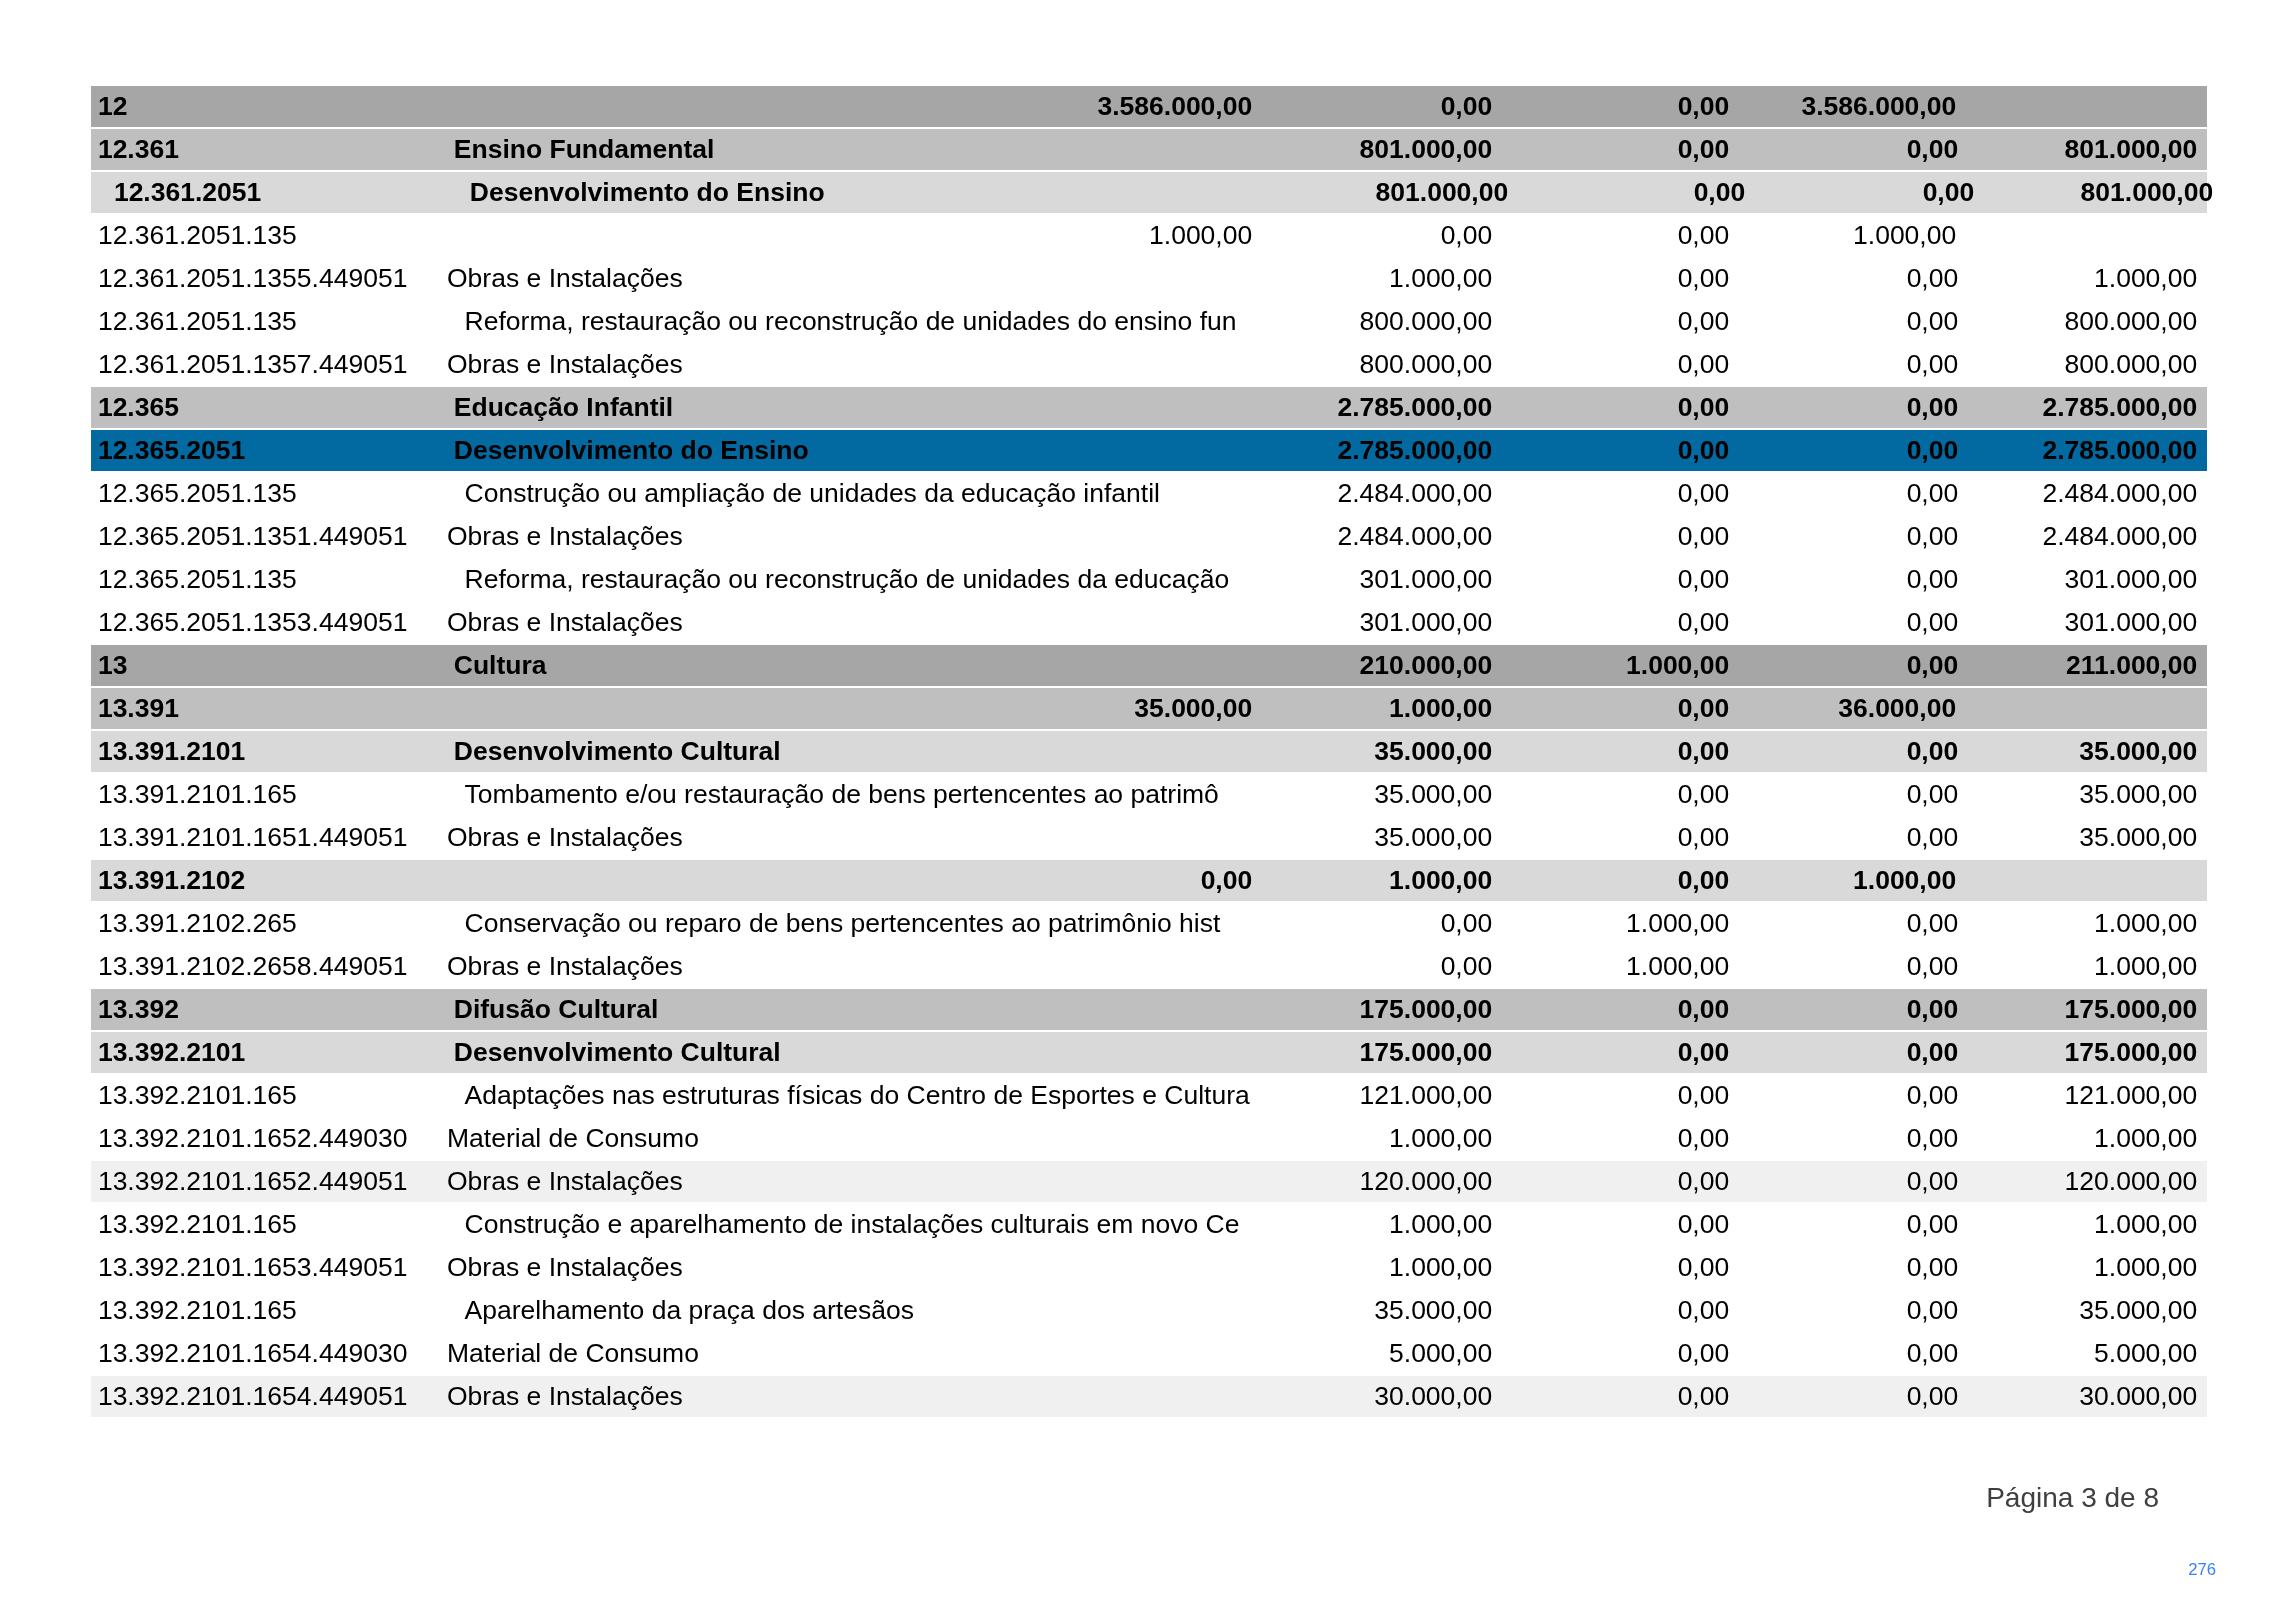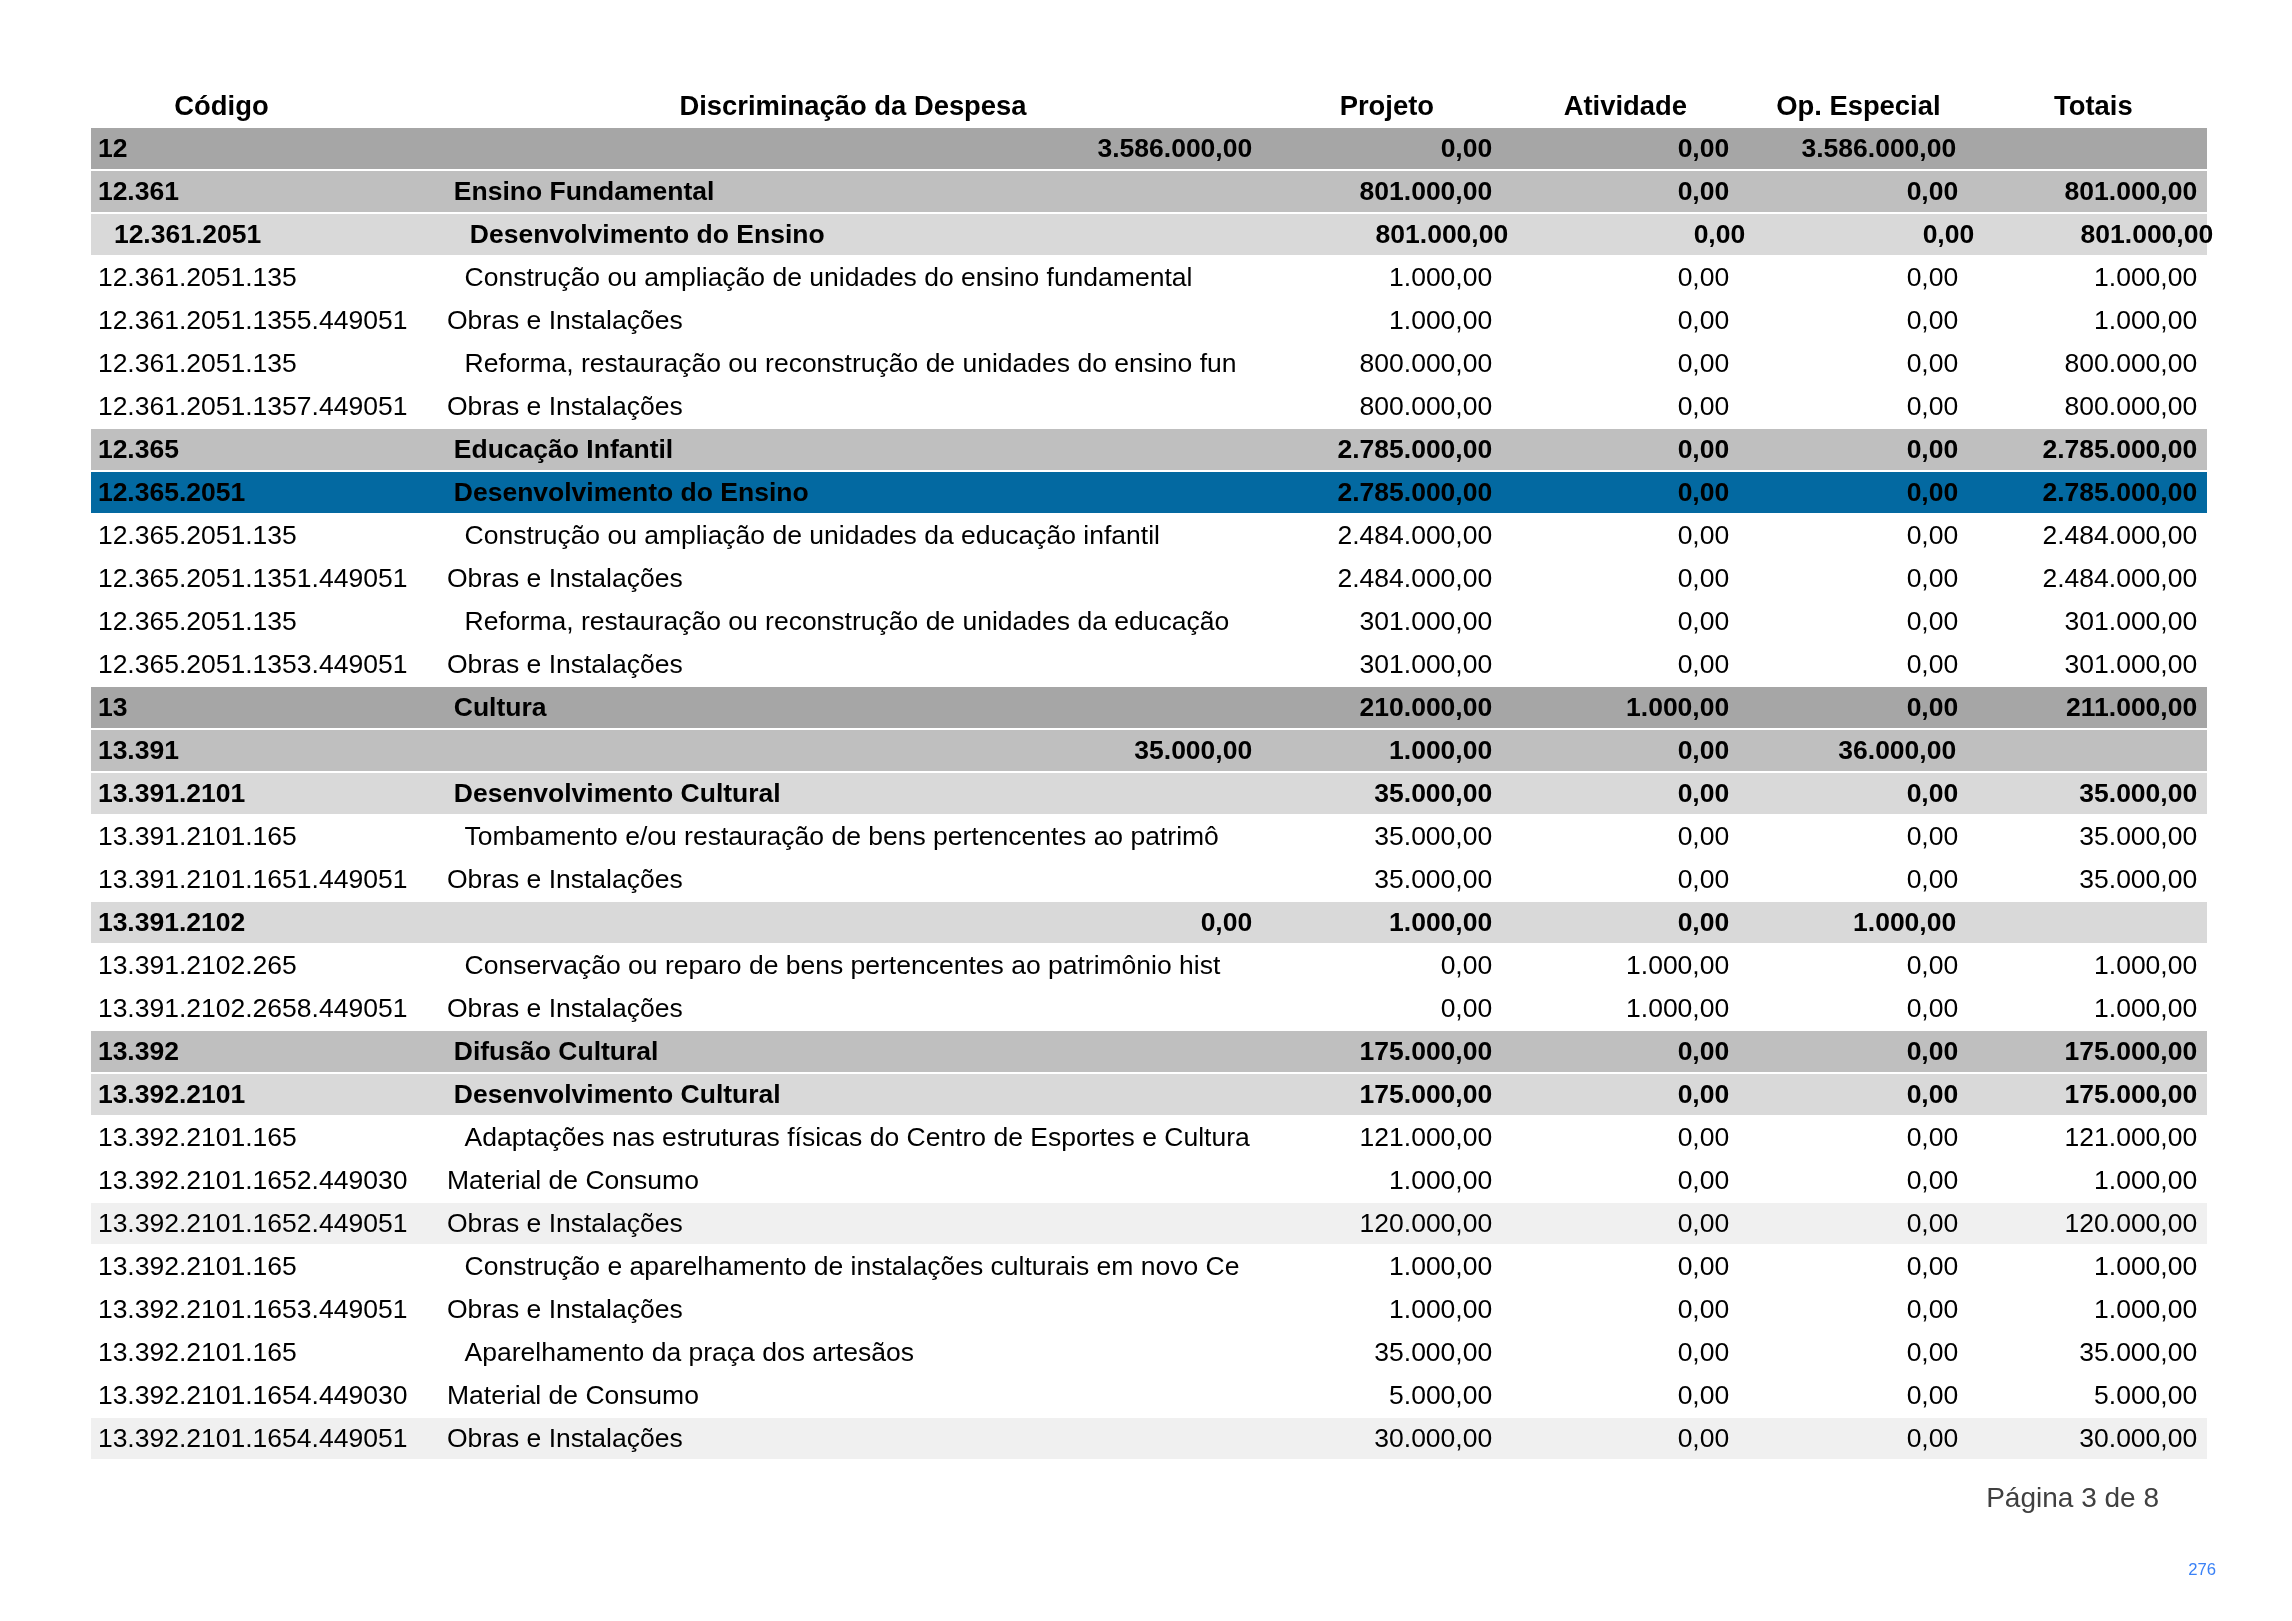--- a/index.html
+++ b/index.html
@@ -60,28 +60,20 @@
     color: #3b82f6;
   }
 </style>
 </head>
 <body>
 
 <div class="page">
 
   <div class="budget-table">
 
-    <div class="t-row t-header">
-      <div class="cell c-code h-code">Código</div>
-      <div class="cell h-desc">Discriminação da Despesa</div>
-      <div class="cell c-num h-num">Projeto</div>
-      <div class="cell c-num h-num">Atividade</div>
-      <div class="cell c-num h-num">Op. Especial</div>
-      <div class="cell c-num h-num">Totais</div>
-    </div>
 
     <div>
     <div class="t-row" style="background: rgb(166, 166, 166); font-weight: bold;">
       <div class="cell c-code">12</div>
       <div class="cell c-num">3.586.000,00</div>
       <div class="cell c-num">0,00</div>
       <div class="cell c-num">0,00</div>
       <div class="cell c-num c-totais">3.586.000,00</div>
     </div>
 
@@ -98,21 +90,20 @@
       <div class="cell c-code">12.361.2051</div>
       <div class="cell indent-group">Desenvolvimento do Ensino</div>
       <div class="cell c-num">801.000,00</div>
       <div class="cell c-num">0,00</div>
       <div class="cell c-num">0,00</div>
       <div class="cell c-num c-totais">801.000,00</div>
     </div>
 
     <div class="t-row" style="background: transparent;">
       <div class="cell c-code">12.361.2051.135</div>
-      <div class="cell indent-project">Construção ou ampliação de unidades do ensino fundamental</div>
       <div class="cell c-num">1.000,00</div>
       <div class="cell c-num">0,00</div>
       <div class="cell c-num">0,00</div>
       <div class="cell c-num c-totais">1.000,00</div>
     </div>
 
     <div class="t-row" style="background: transparent;">
       <div class="cell c-code">12.361.2051.1355.449051</div>
       <div class="cell indent-element">Obras e Instalações</div>
       <div class="cell c-num">1.000,00</div>

